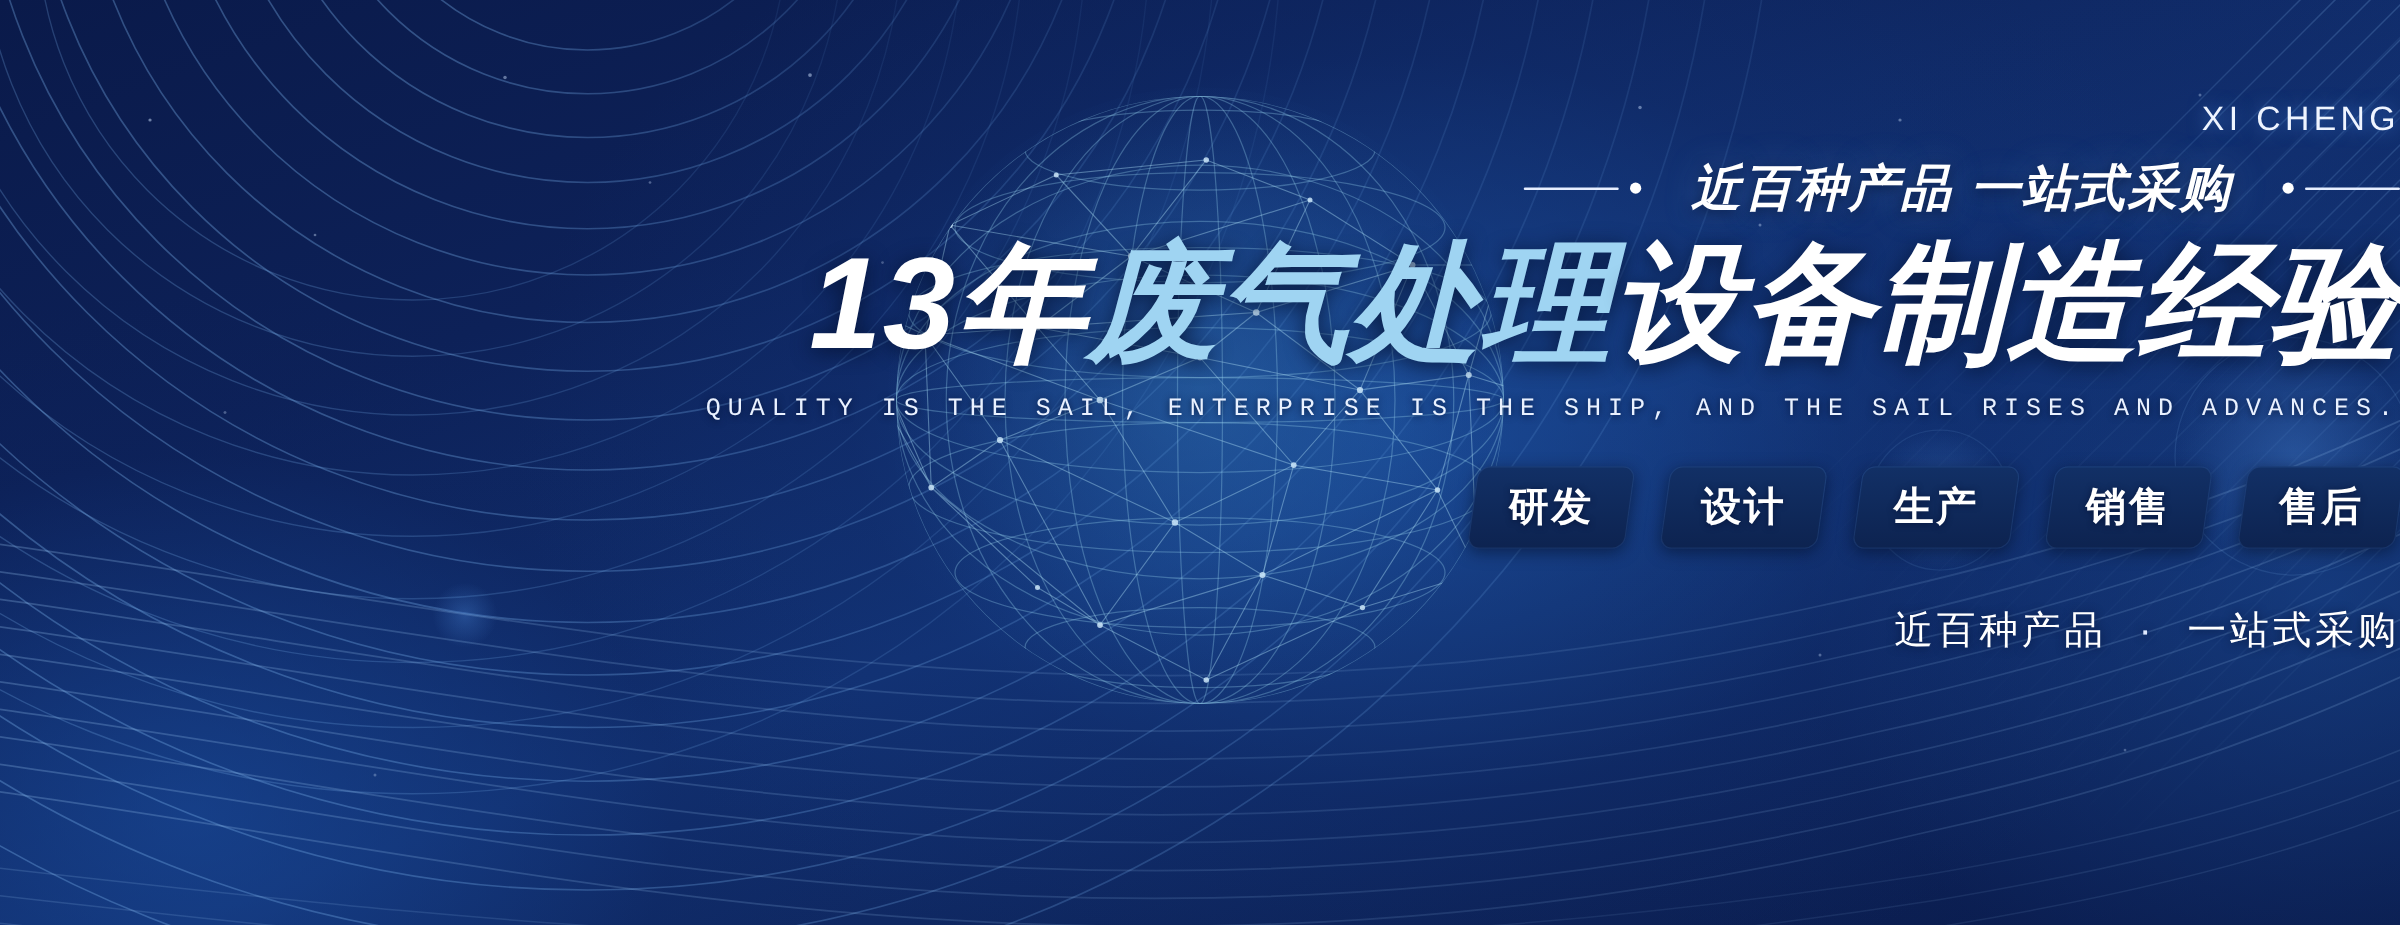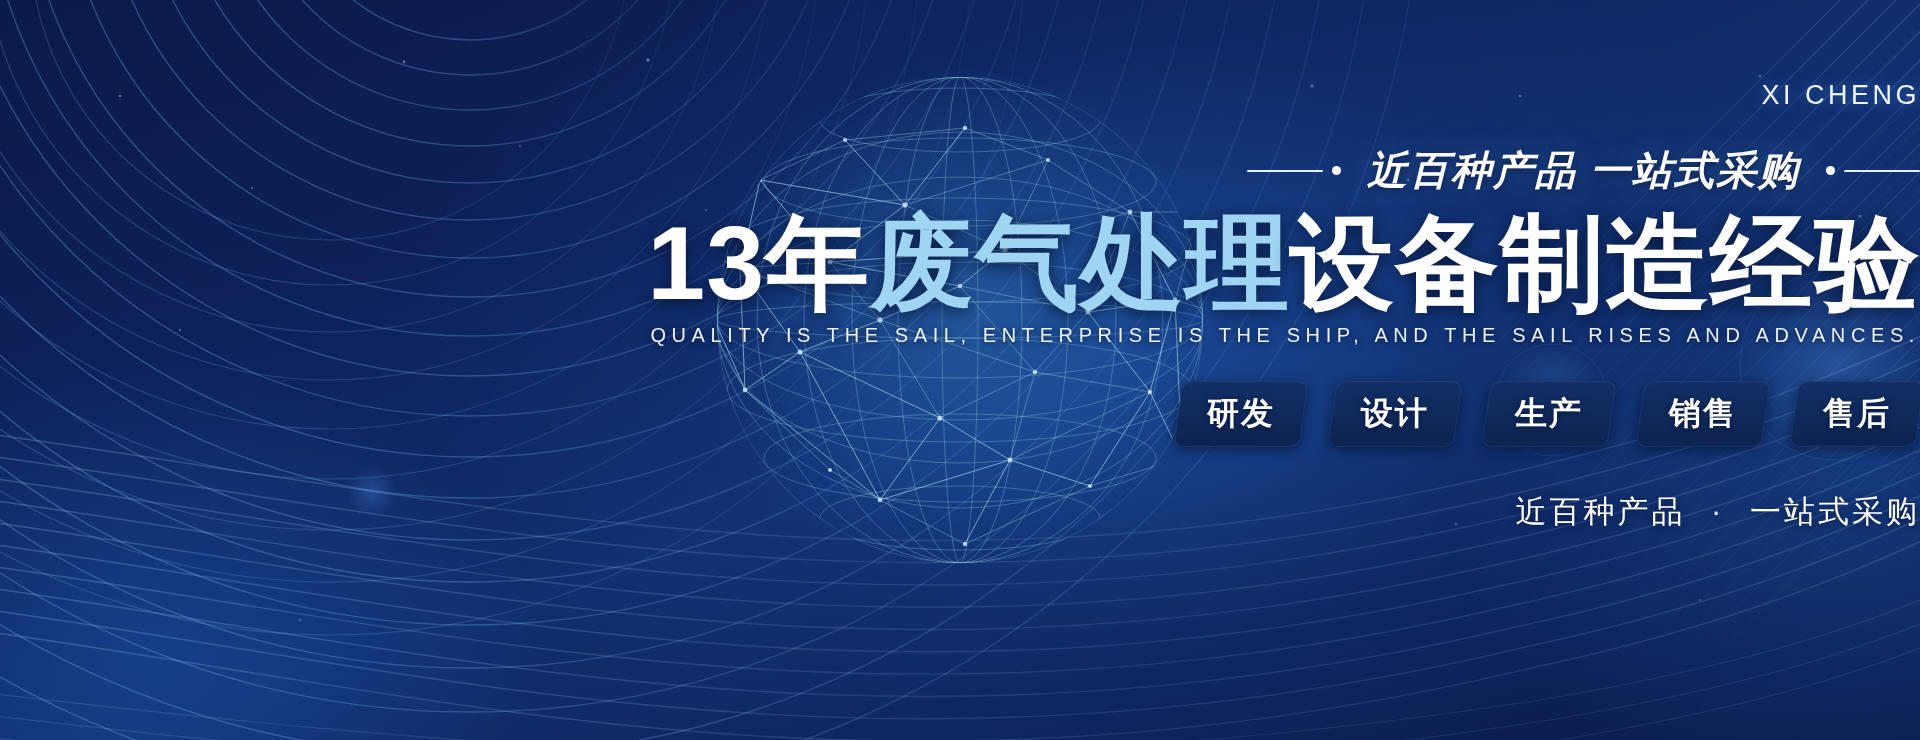--- a/index.html
+++ b/index.html
@@ -29,48 +29,49 @@
   #brand {
     margin-top:80px;
     font-size:27px;
     letter-spacing:3.5px;
     color:#eef4ff;
     font-weight:400;
     text-shadow:0 0 14px rgba(90,160,255,0.55);
   }
 
   #subline {
-    margin-top:32px;
-    display:flex; align-items:center; gap:26px;
+    margin-top:12px;
+    display:flex; align-items:center; gap:40px;
   }
   .deco { display:flex; align-items:center; gap:9px; }
   .deco .bar { width:76px; height:2px; background:#e7efff; border-radius:2px; }
   .deco .dot { width:9px; height:9px; border-radius:50%; background:#ffffff; }
   .deco.right { flex-direction:row-reverse; }
   #subline .txt {
     font-size:40px; font-weight:bold; color:#ffffff;
     letter-spacing:2px;
     font-style:italic;
     text-shadow:0 2px 10px rgba(6,20,56,0.85), 0 0 26px rgba(120,190,255,0.35);
     white-space:nowrap;
   }
 
   #headline {
     margin-top:6px;
-    font-size:104px; font-weight:bold; 
+    font-size:104px; font-weight:bold; font-style:italic;
     letter-spacing:1px;
     white-space:nowrap;
     line-height:1.15;
     text-shadow:0 3px 16px rgba(4,16,48,0.8);
   }
   #headline .w { color:#ffffff; }
   #headline .hl { color:#9fd4f2; }
 
   #tagline {
-    font-family:Liberation Sans, sans-serif;
+    margin-top:12px;
+    font-family:Liberation Mono, monospace;
     font-size:20px;
     letter-spacing:5.6px;
     color:#e9f1ff;
     white-space:nowrap;
     text-shadow:0 1px 6px rgba(5,18,52,0.9);
   }
 
   #badges {
     margin-top:34px;
     display:flex; gap:28px;

